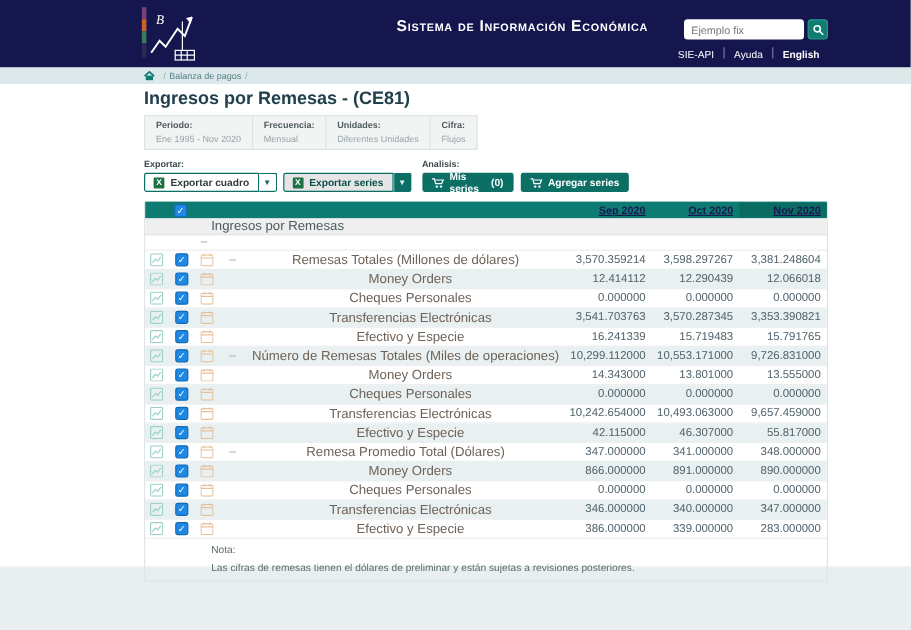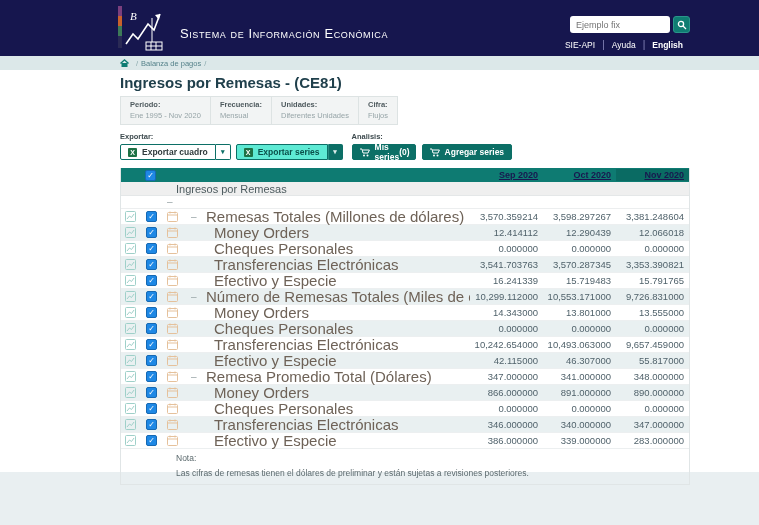--- a/index.html
+++ b/index.html
@@ -3,22 +3,22 @@
 <meta charset="utf-8">
 <style>
   * { margin:0; padding:0; box-sizing:border-box; }
   html,body { width:759px; height:525px; overflow:hidden; background:#e9eff1;
               font-family:"Liberation Sans", sans-serif; }
   .frame { position:relative; width:759px; height:525px; }
 
   
   .topbar { position:relative; height:56px; background:#16164e; }
   .logo { position:absolute; left:118px; top:4px; width:47px; height:49px; }
-  .site-title { position:absolute; left:180px; top:26px; width:360px; text-align:left;
-                color:#ffffff; font-size:13px; font-weight:400; font-variant:small-caps;
+  .site-title { position:absolute; left:180px; top:14px; width:360px; text-align:right;
+                color:#ffffff; font-size:13px; font-weight:700; font-variant:small-caps;
                 letter-spacing:.6px; }
   .search-input { position:absolute; left:570px; top:16px; width:100px; height:17px;
                   border:none; border-radius:3px; font-size:9px; padding:0 6px;
                   font-family:"Liberation Sans", sans-serif; color:#333; }
   .search-btn { position:absolute; left:673px; top:16px; width:17px; height:17px;
                 background:#0f7d72; border:1px solid #2a968a; border-radius:3px;
                 display:flex; align-items:center; justify-content:center; cursor:pointer; }
   .top-links { position:absolute; right:69px; top:39px; display:flex; align-items:center;
                color:#fff; font-size:8.5px; }
   .top-links .lnk { cursor:pointer; padding:0 7px; }
@@ -45,30 +45,30 @@
   
   .toolbar { margin:7px 0 0 120px; display:flex; }
   .tgroup { }
   .tgroup .tlabel { font-size:7.5px; font-weight:700; color:#3d4a4e; margin-bottom:3px; }
   .btnrow { display:flex; align-items:flex-end; }
   .btn { height:16px; display:flex; align-items:center; font-size:8.5px; font-weight:700;
          cursor:pointer; padding:0 7px; }
   .btn-outline { background:#fff; border:1px solid #0c6f66; color:#303a3c; border-radius:2px 0 0 2px; }
   .btn-caret-light { background:#fff; border:1px solid #0c6f66; border-left:none; width:15px;
                      justify-content:center; color:#0c6f66; font-size:7px; border-radius:0 2px 2px 0; padding:0; }
-  .btn-teal { background:#5eead4; border:1px solid #0c6f66; color:#0a4f49; border-radius:2px 0 0 2px; }
+  .btn-teal { background:#e5e5e5; border:1px solid #0c6f66; color:#0a4f49; border-radius:2px 0 0 2px; }
   .btn-caret-teal { background:#0c6f66; border:1px solid #0c6f66; border-left:1px solid #2a8density78;
                     border-left:1px solid #2a8a80; width:15px; justify-content:center; color:#dfeeec;
                     font-size:7px; border-radius:0 2px 2px 0; padding:0; }
   .btn-solid { background:#0c6f66; border:1px solid #0c6f66; color:#ffffff; border-radius:2px; }
   .btn .x-ic { margin-right:5px; display:flex; }
   .excel-ic { width:9px; height:9px; background:#1e7145; border-radius:1px; color:#fff;
               font-size:7px; line-height:9px; text-align:center; font-weight:700; display:inline-block; }
   .gap4 { width:5px; } .gap6 { width:6px; }
-  .btn-missr { width:64px; justify-content:space-between; }
+  .btn-missr { width:76px; justify-content:space-between; }
 
   
   .dtable { margin:8px 0 0 120px; width:570px; border:1px solid #e0e5e6; border-top:none; }
   .thead { height:14px; background:#0e7b72; display:flex; align-items:center; }
   .cb { width:11px; height:11px; background:#1e88e5; border:1px solid #1669b3; border-radius:2px;
         color:#fff; font-size:8px; line-height:10px; text-align:center; cursor:pointer; flex:0 0 auto; }
   .thead .cb { margin-left:24px; }
   .hspacer { flex:1; }
   .mcol { width:73px; text-align:right; padding-right:5px; font-size:9px; font-weight:700;
           color:#18184f; flex:0 0 auto; cursor:pointer;text-decoration:underline; }
@@ -82,22 +82,22 @@
 
   .trow { height:16px; display:flex; align-items:center; border-bottom:1px solid #eceff0;
           padding-left:3px; }
   .trow:nth-child(even) { background:#e9f0f1; }
   .ic { width:11px; height:11px; flex:0 0 auto; display:flex; cursor:pointer; }
   .ic.chart { margin-left:1px; }
   .trow .cb { margin-left:10px; }
   .ic.cal { margin-left:10px; }
   .collapse { width:10px; margin-left:13px; flex:0 0 auto; visibility:hidden; }
   .trow.parent .collapse { visibility:visible; }
-  .rname { margin-left:5px; font-size:15px; color:#6e6257; flex:1;
-           white-space:nowrap; overflow:hidden; }
+  .rname { margin-left:5px; font-size:11px; color:#6e6257; flex:1;
+           white-space:nowrap; overflow:hidden;text-align:center; }
   .trow:not(.parent) .rname { margin-left:13px; }
   .val { width:73px; text-align:right; padding-right:5px; font-size:9.5px; color:#50626b;
          flex:0 0 auto; }
 
   .noterow { padding:4px 0 2px 55px; font-size:8.5px; color:#5c6a6e; }
   .notetext { padding:3px 0 6px 55px; font-size:8.5px; color:#5c6a6e; }
 </style>
 </head>
 <body>
 

